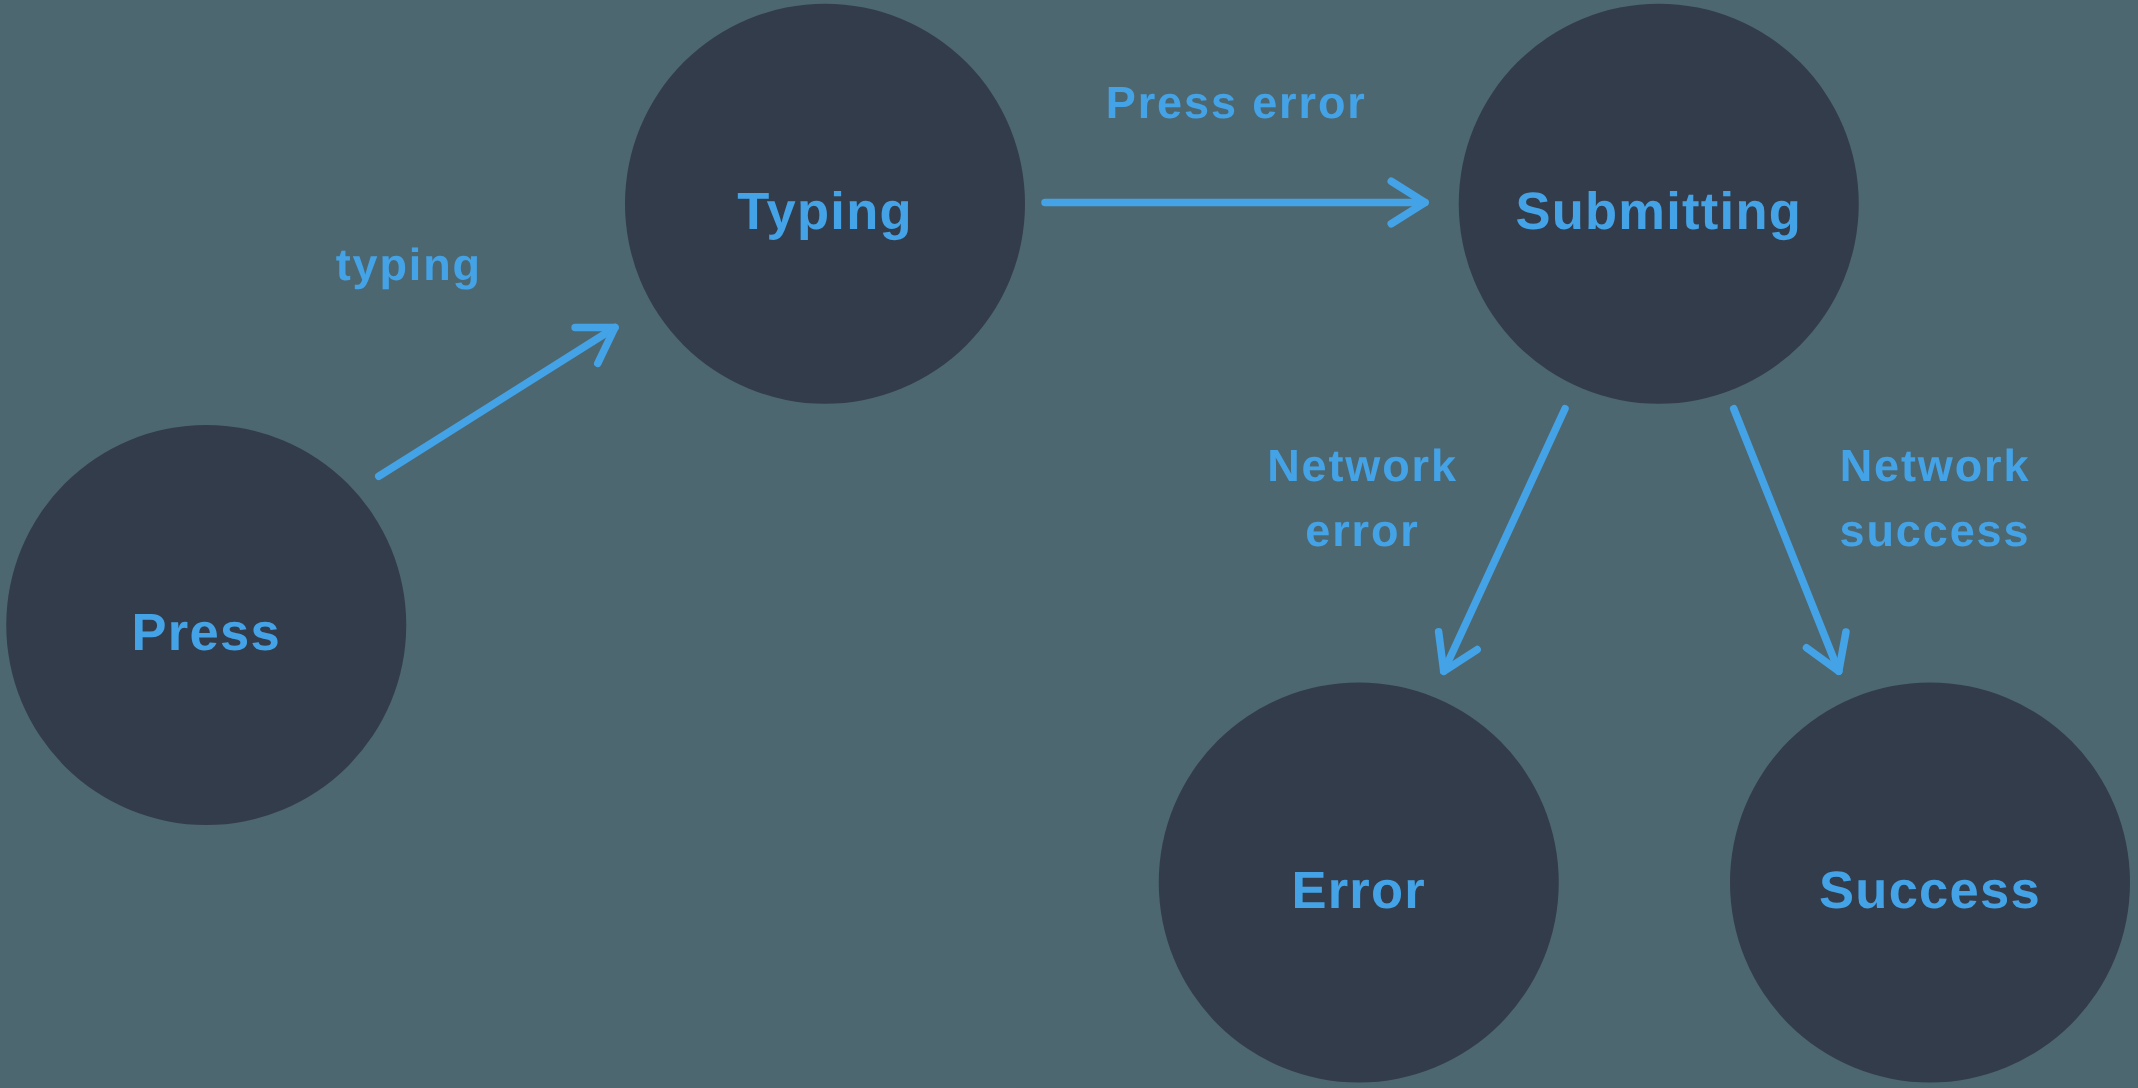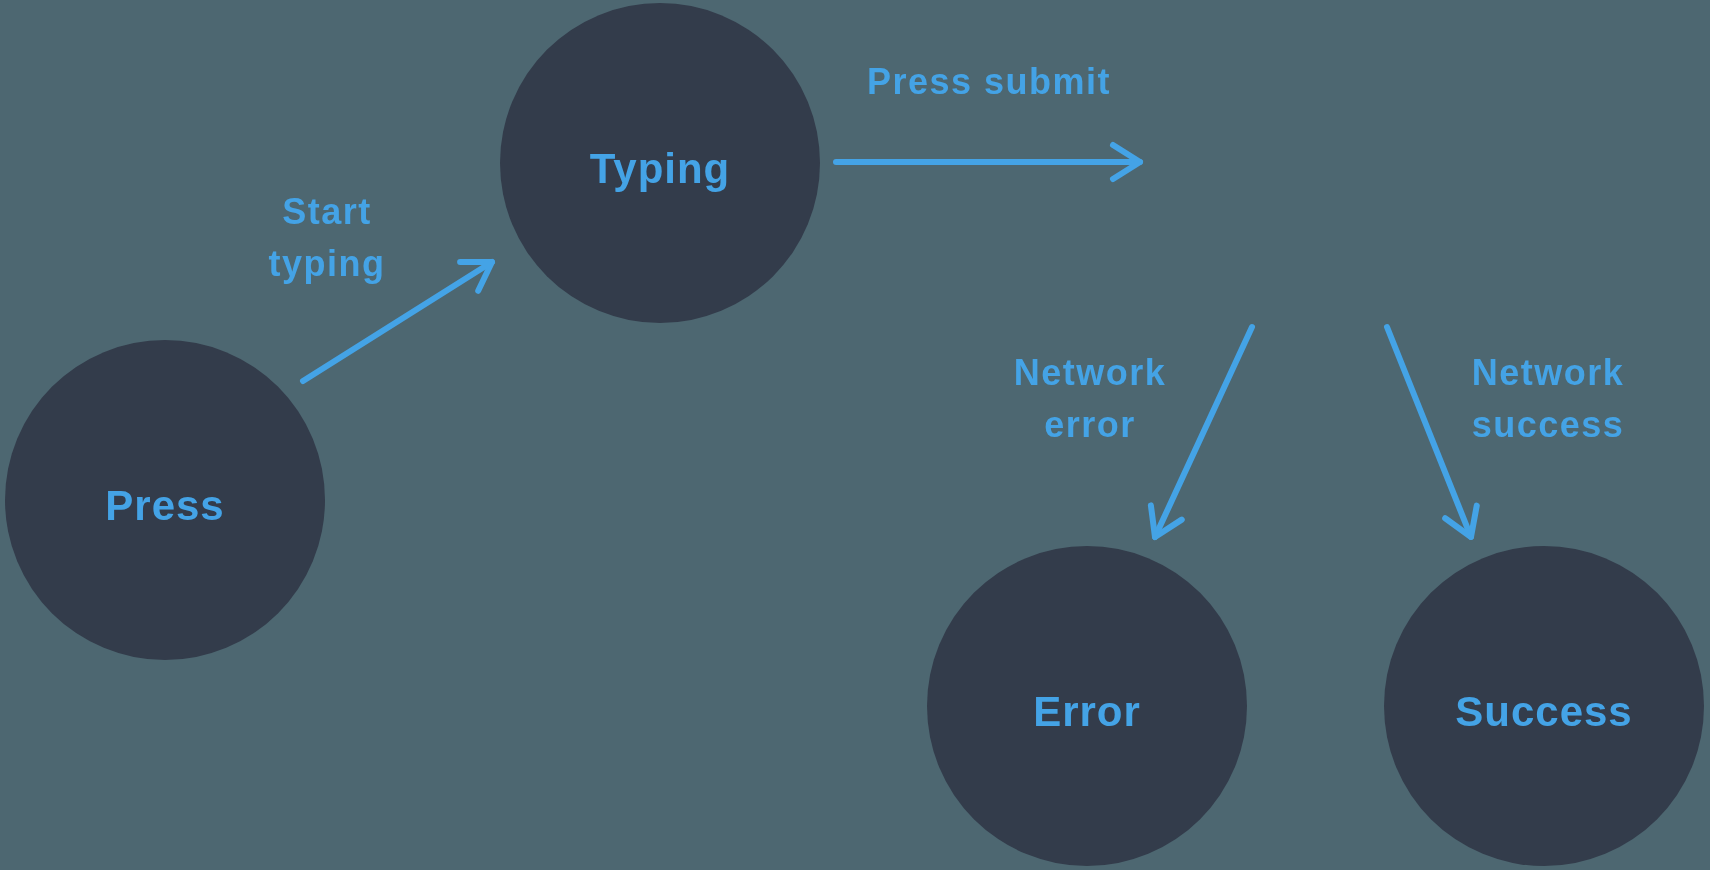--- a/index.html
+++ b/index.html
@@ -66,36 +66,38 @@
   </svg>
 
   <div class="state" style="left:5px;top:340px;">
     <span class="state-label">Press</span>
   </div>
 
   <div class="state" style="left:500px;top:3px;">
     <span class="state-label">Typing</span>
   </div>
 
+  <div class="state" style="left:1167px;top:3px;">
+    <span class="state-label">Submitting</span>
+  </div>
 
   <div class="state" style="left:927px;top:546px;">
     <span class="state-label">Error</span>
   </div>
 
   <div class="state" style="left:1384px;top:546px;">
     <span class="state-label">Success</span>
   </div>
 
   <div class="edge-label" style="left:217px;top:186px;width:220px;">
-    <div>Start</div>
     <div>typing</div>
   </div>
 
   <div class="edge-label" style="left:839px;top:56px;width:300px;">
-    <div>Press submit</div>
+    <div>Press error</div>
   </div>
 
   <div class="edge-label" style="left:980px;top:347px;width:220px;">
     <div>Network</div>
     <div>error</div>
   </div>
 
   <div class="edge-label" style="left:1438px;top:347px;width:220px;">
     <div>Network</div>
     <div>success</div>

